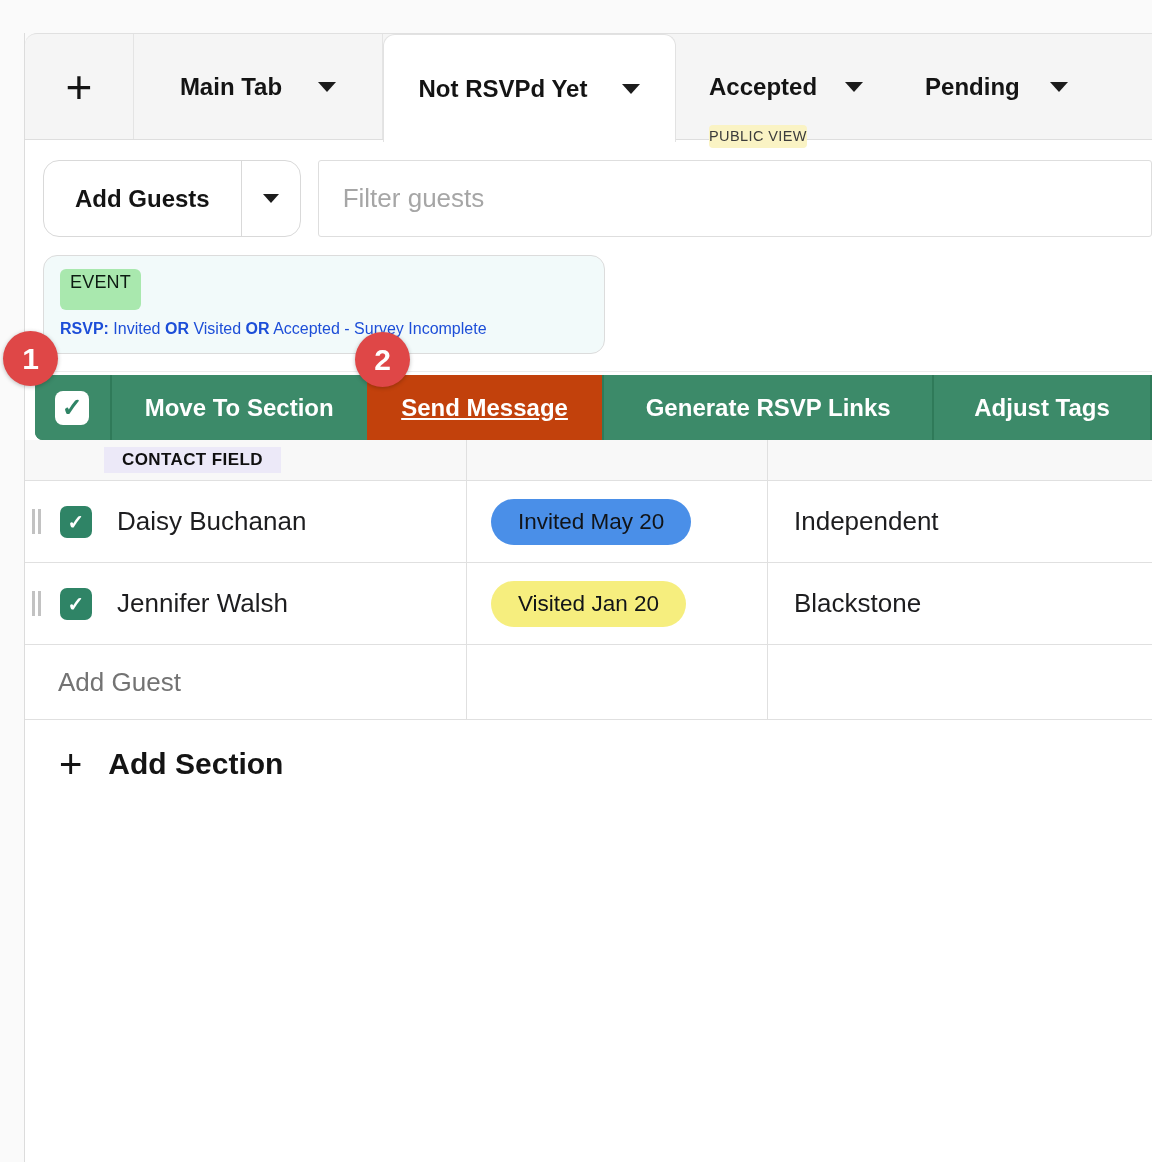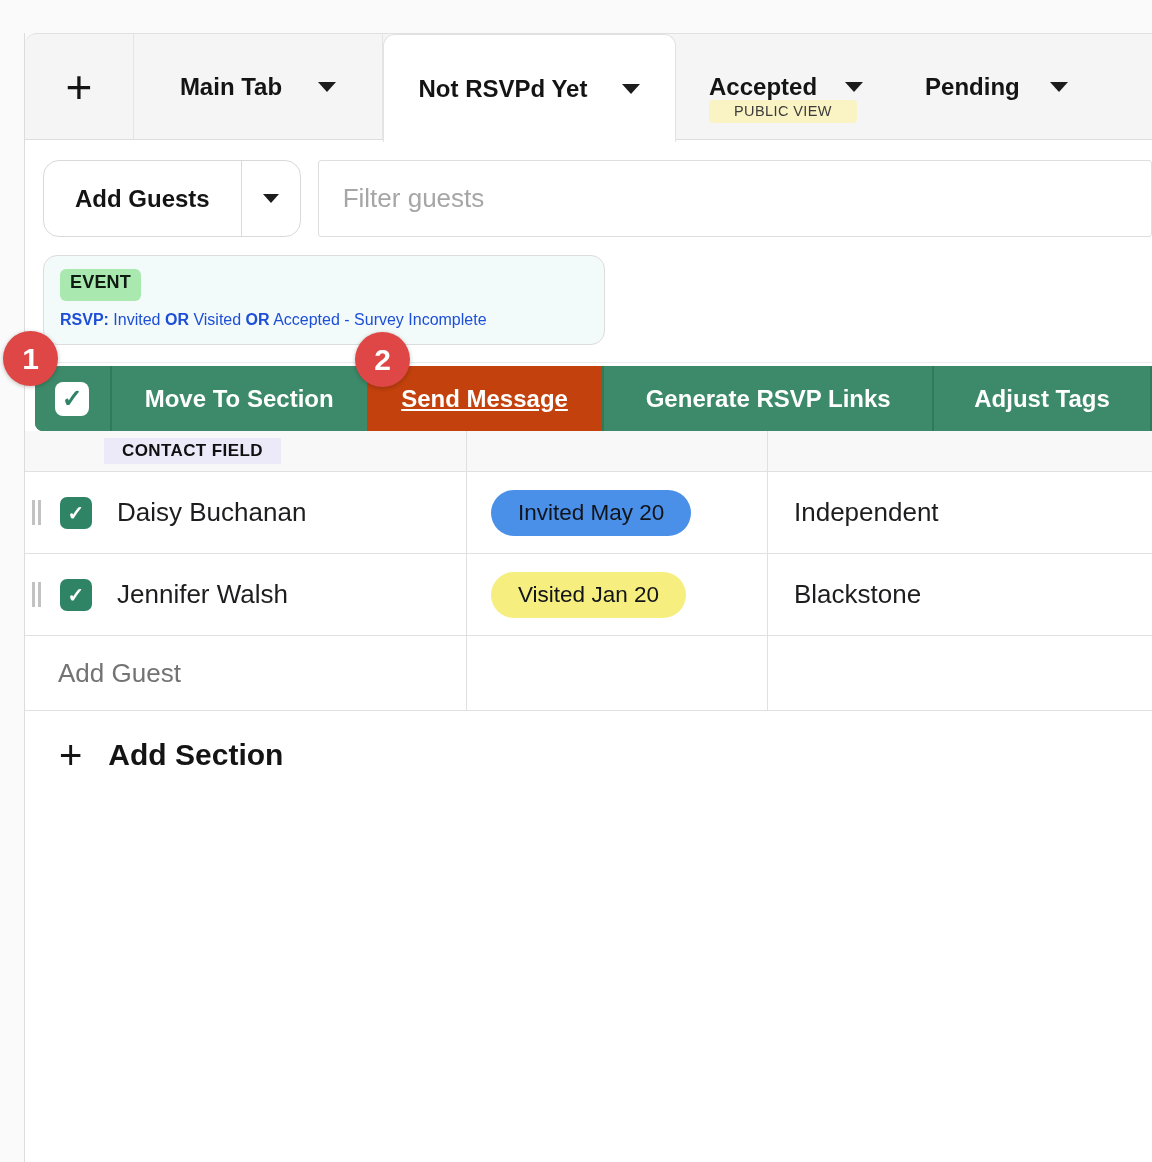--- a/index.html
+++ b/index.html
@@ -32,24 +32,24 @@
   .tab-label{ font-size:24px; font-weight:700; color:#141414; white-space:nowrap; }
   .caret{ width:0; height:0; border-left:9px solid transparent; border-right:9px solid transparent; border-top:10px solid #1c1c1c; }
   .tab-active{
     width:293px; background:#fff; gap:35px;
     border:1px solid #e2e2e2; border-bottom:none;
     border-top-left-radius:12px; border-top-right-radius:12px;
     height:108px; margin-bottom:-1px; z-index:2;
   }
   .tab-accepted{ padding:0 0 0 33px; gap:28px; position:relative; }
   .public-badge{
-    position:absolute; left:33px; top:66px;
+    position:absolute; left:33px; top:91px;
     background:#faf3c4; color:#3c3c3c;
     font-size:14.5px; font-weight:500; letter-spacing:.4px;
-    padding:3px 25px 4px; border-radius:4px; white-space:nowrap;
+    padding:3px 0 4px; border-radius:4px; white-space:nowrap;
   }
   .tab-pending{ padding:0 0 0 62px; gap:30px; }
 
   
   .content{ background:#fff; height:calc(100% - 107px); }
 
   .controls{ display:flex; align-items:stretch; padding:20px 0 0 18px; }
   .add-guests{
     height:77px; border:1px solid #d9d9d9; border-radius:16px;
     display:flex; background:#fff; flex:0 0 auto; cursor:pointer;
@@ -64,21 +64,21 @@
   }
   .filter-input::placeholder{ color:#a6a6a6; }
 
   .event-box{
     margin:18px 0 0 18px; width:562px;
     border:1px solid #dcdcdc; border-radius:14px; background:#f2fafa;
     padding:13px 16px 15px;
   }
   .event-badge{
     display:inline-block; background:#a9e8ae; color:#0d1b12;
-    font-size:18px; font-weight:700; padding:3px 10px 8px; border-radius:6px; letter-spacing:.2px;
+    font-size:18px; font-weight:400; padding:3px 10px 17px; border-radius:6px; letter-spacing:.2px;
   }
   .rule{ margin-top:10px; font-size:16px; color:#1d4ed8; white-space:nowrap; }
   .rule b{ font-weight:700; }
 
   
   .toolbar-wrap{ margin-top:17px; border-top:1px solid #ececec; }
   .toolbar{
     margin-left:10px; margin-top:3px; height:65px;
     background:#2f7a59; display:flex; align-items:stretch;
     border-radius:10px 0 0 8px;

